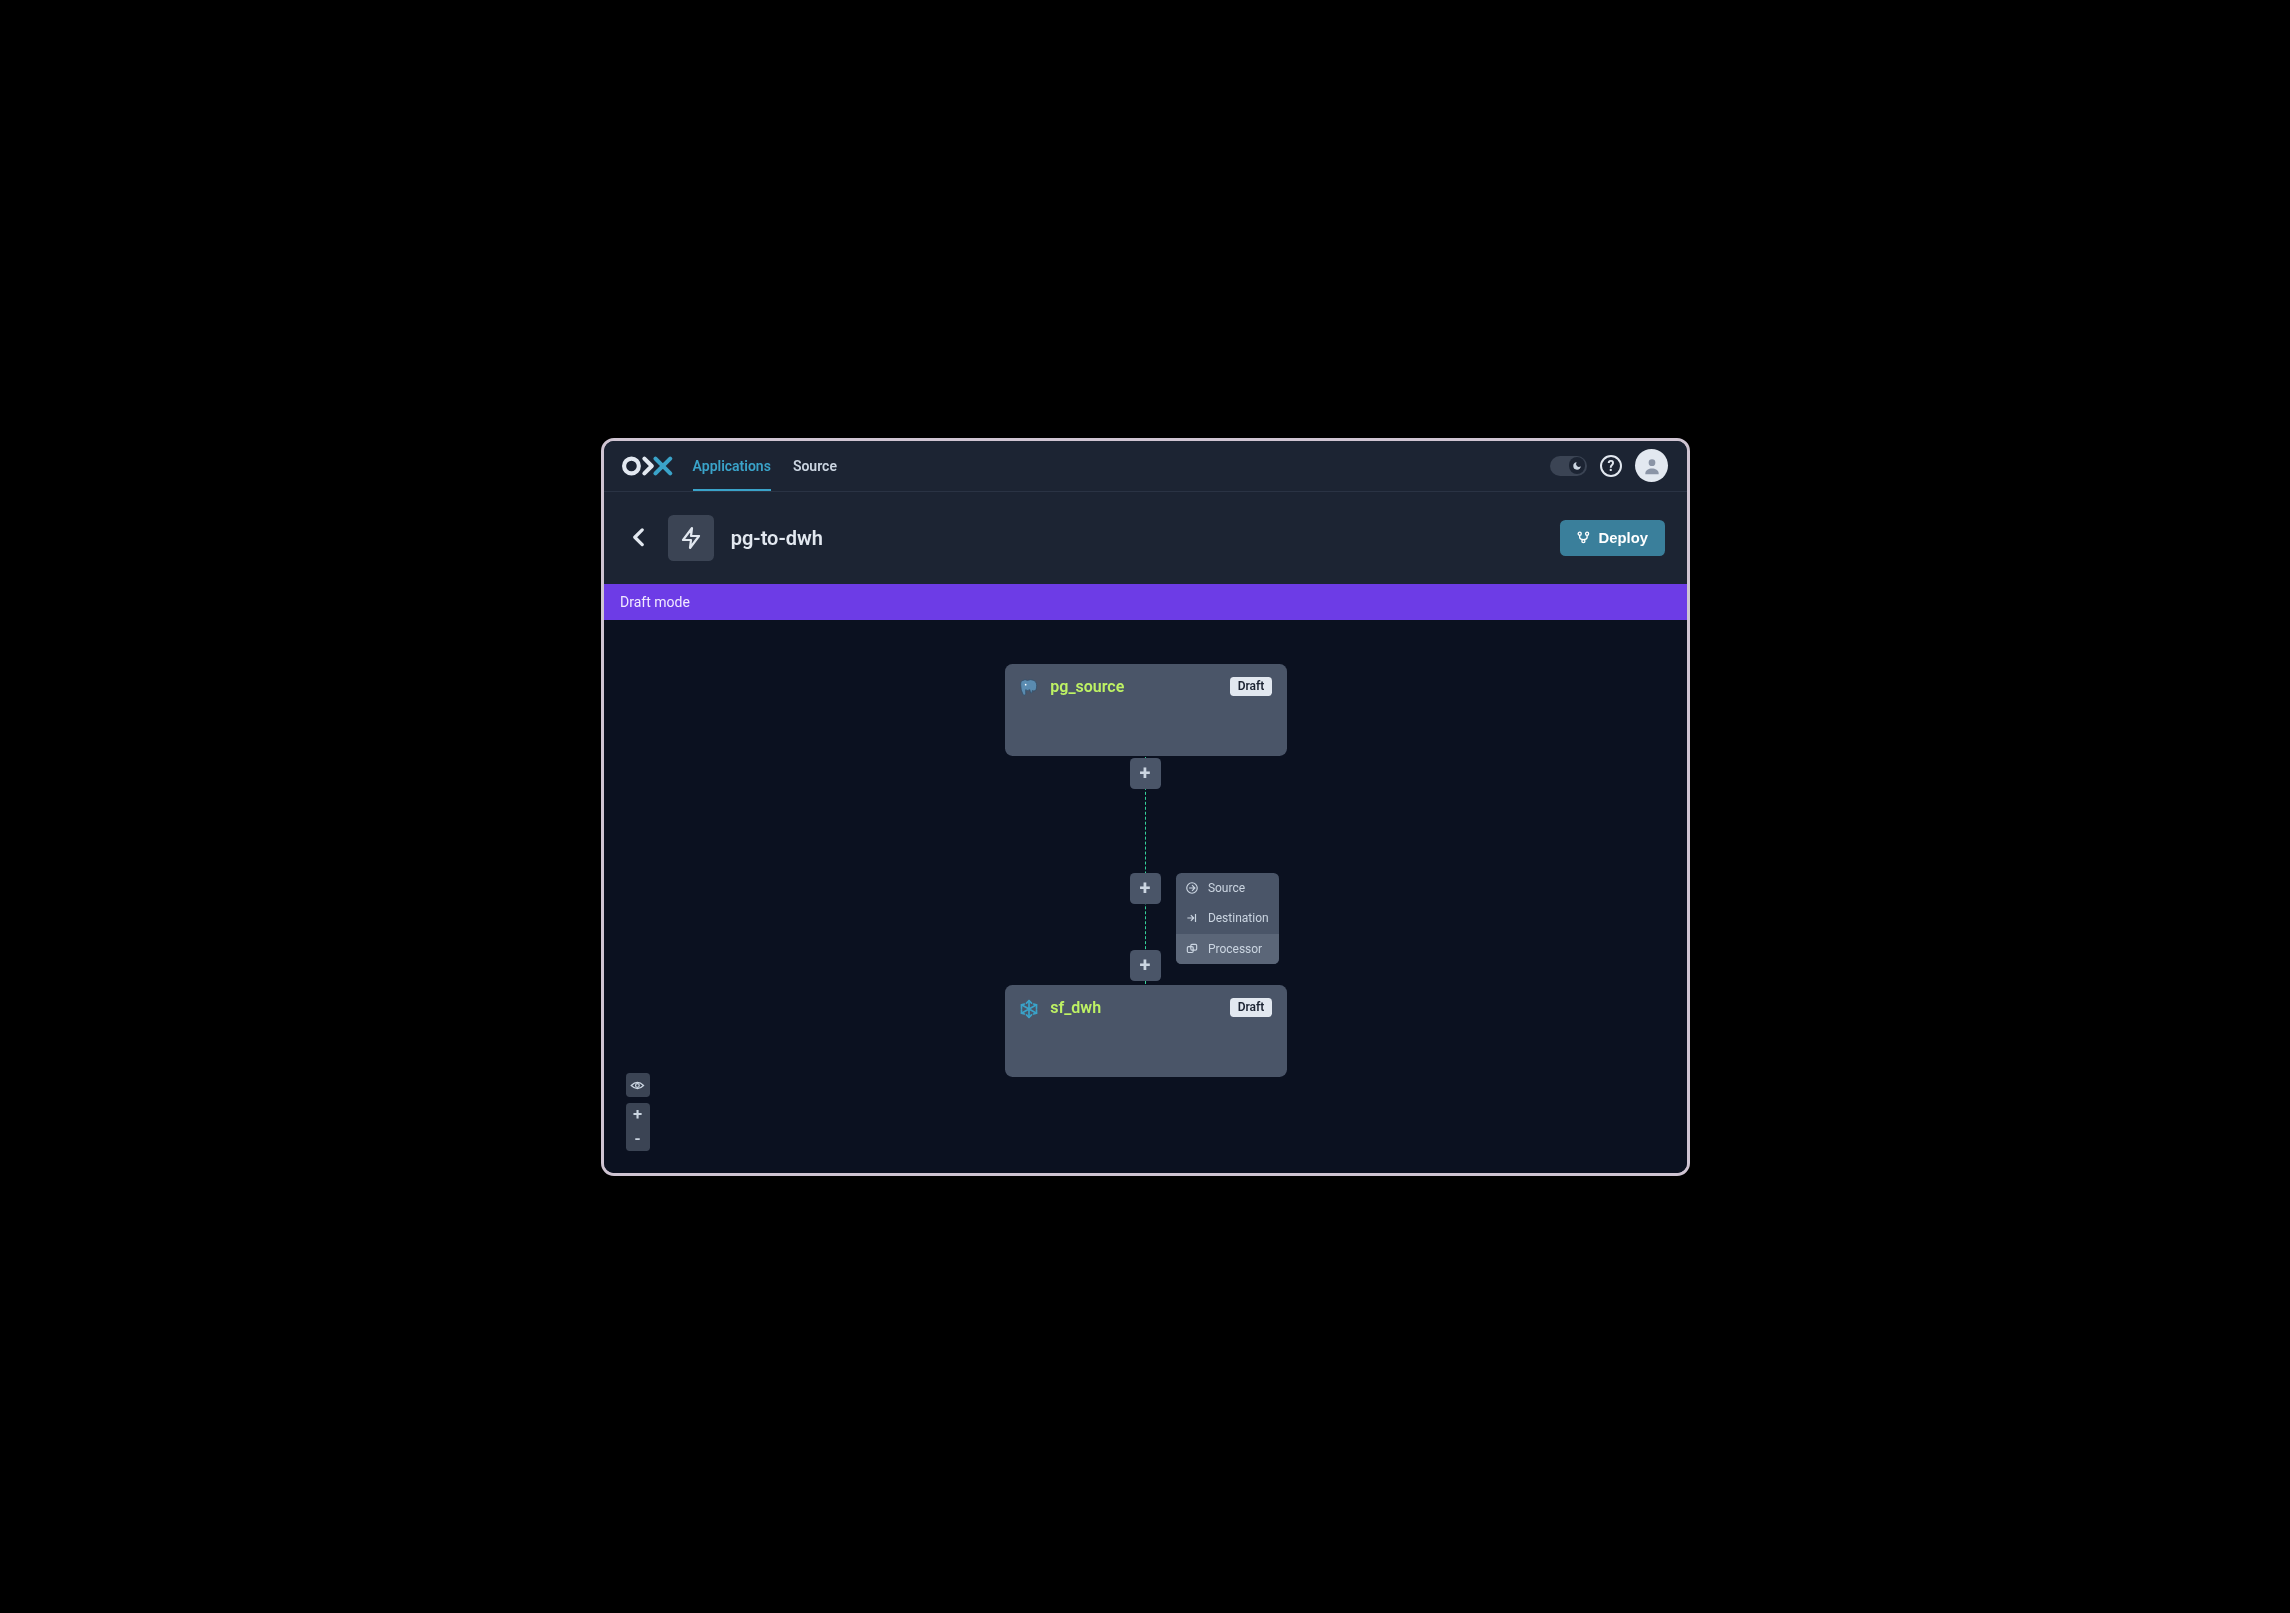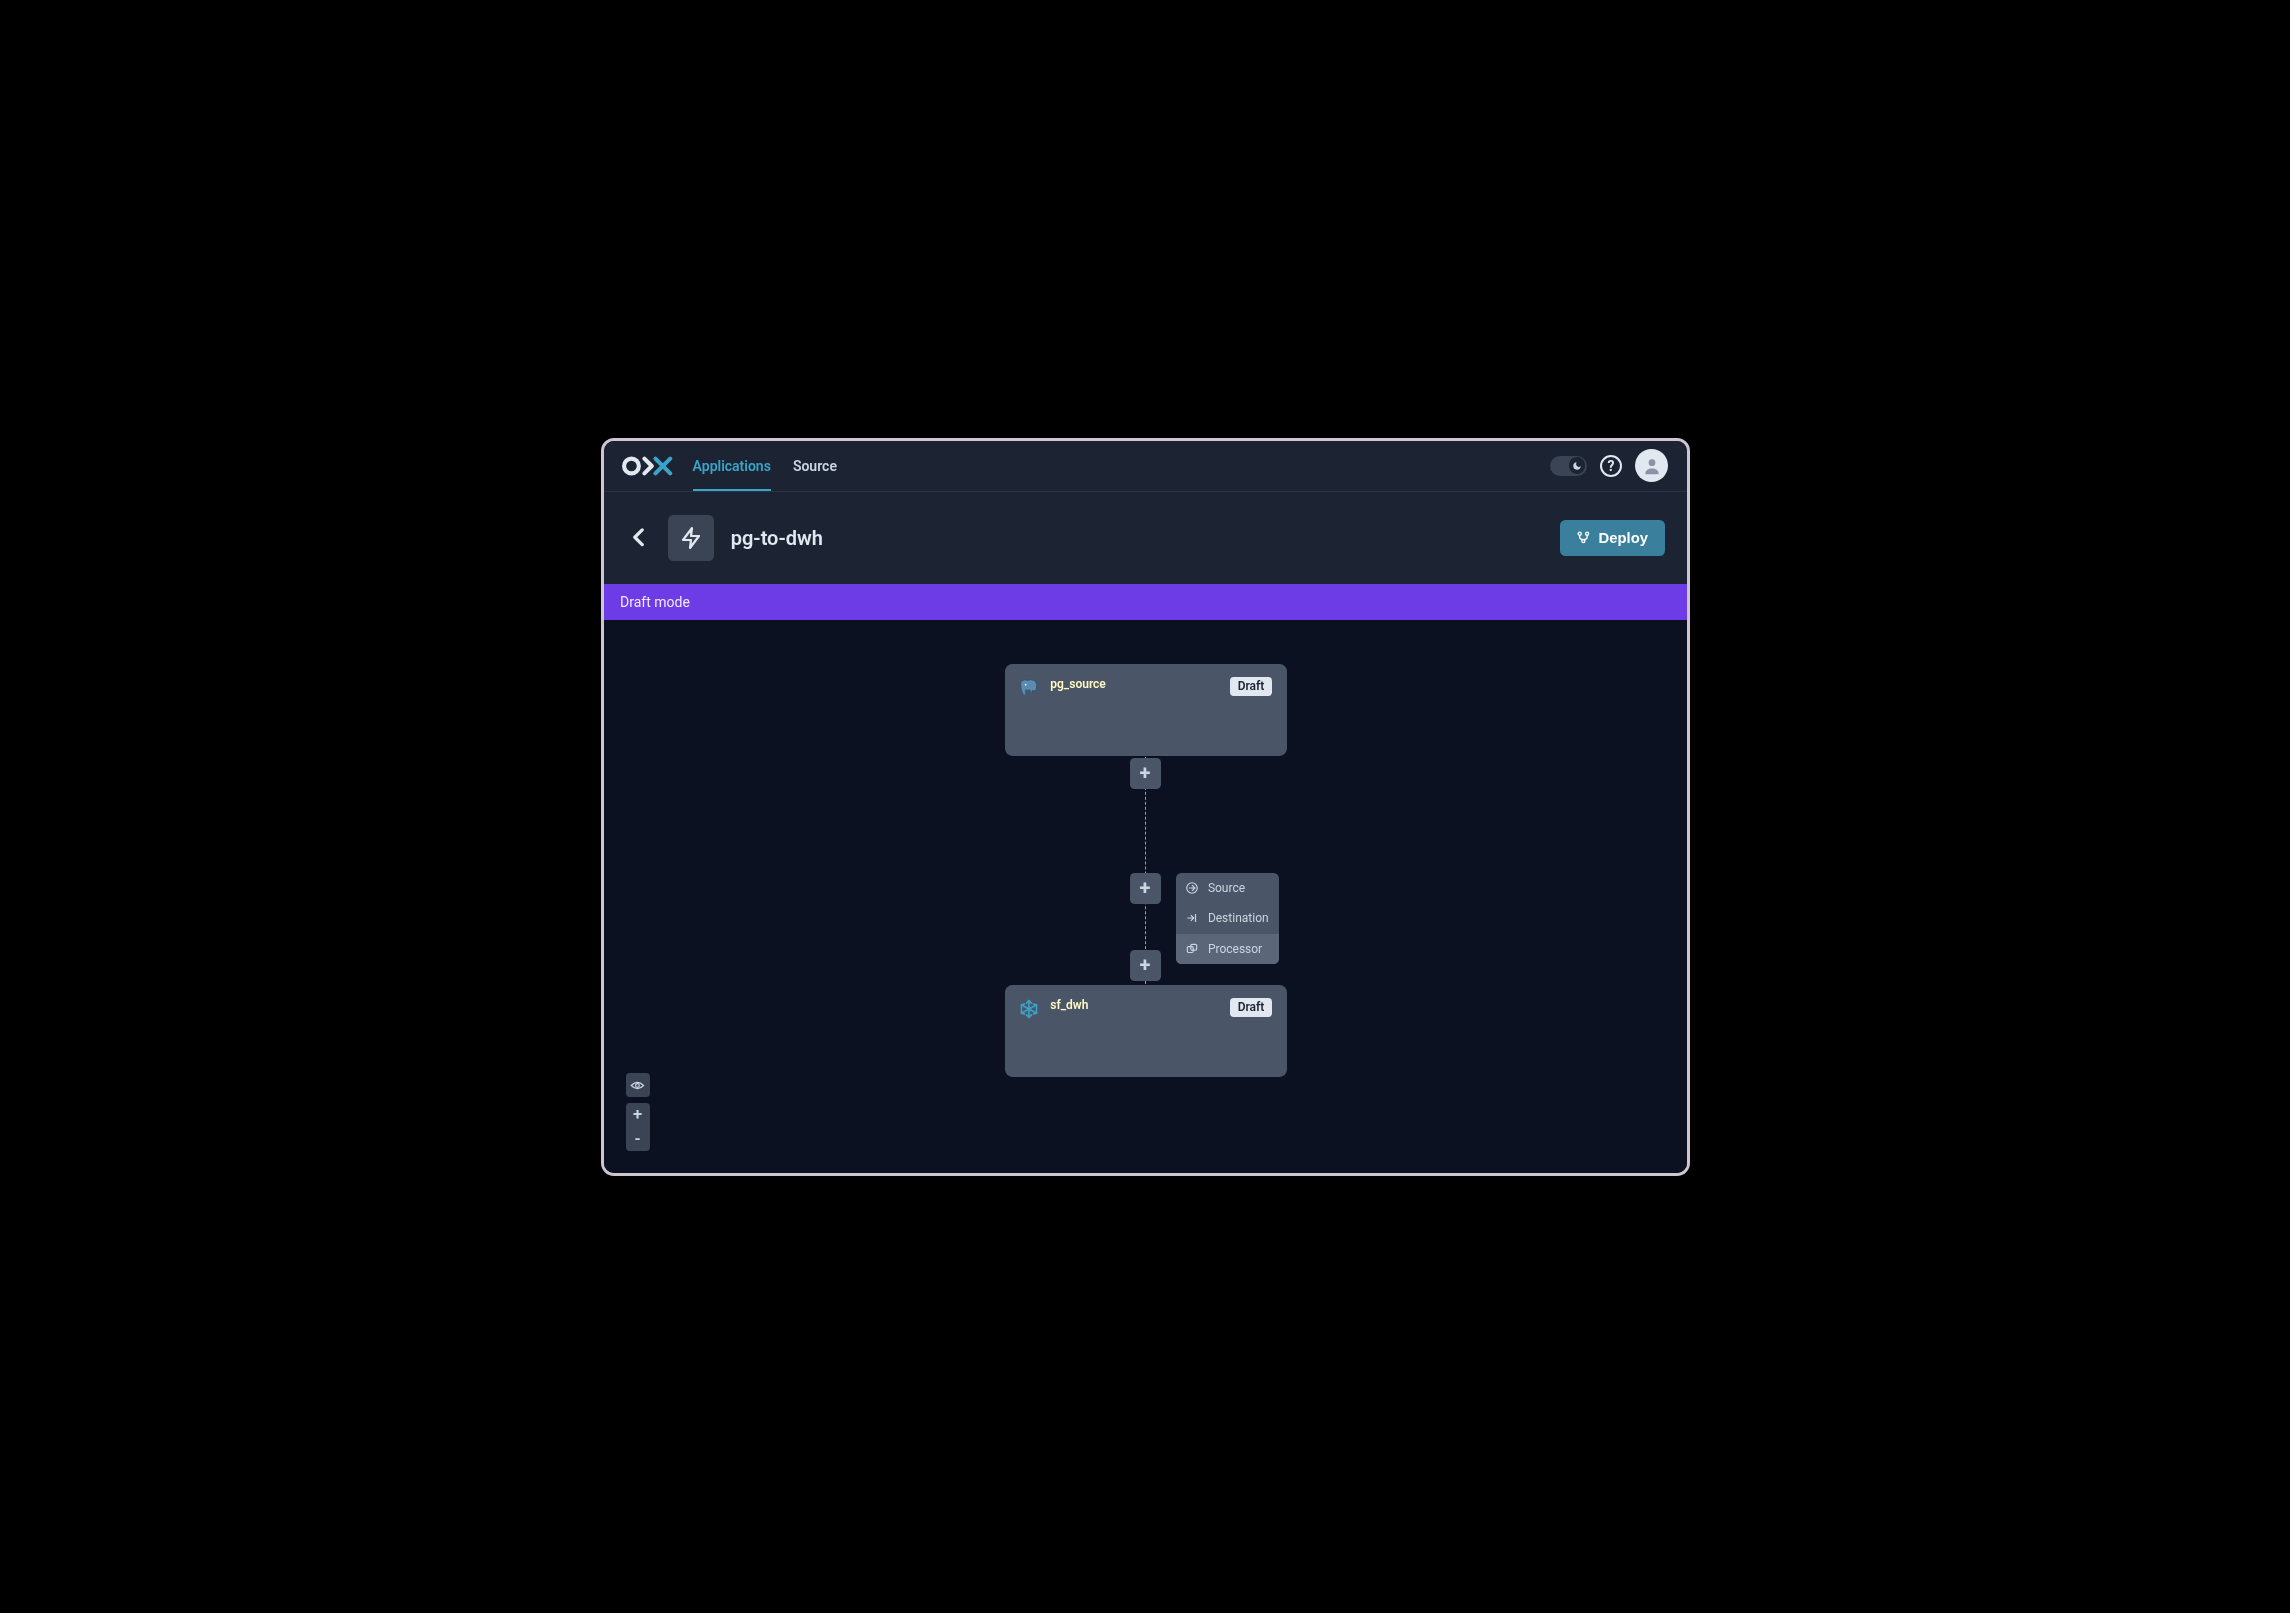--- a/index.html
+++ b/index.html
@@ -181,22 +181,22 @@
 }
 .node-icon {
   width: 20px;
   height: 20px;
   display: flex;
   align-items: center;
   justify-content: center;
   margin-top: 1.8px;
 }
 .node-title {
-  color: #fef9c3;
-  font-size: 12px;
+  color: #bef264;
+  font-size: 16px;
   font-weight: 600;
   flex: 1;
 }
 .node-badge {
   background: #e2e8f0;
   color: #1c2433;
   font-size: 12px;
   font-weight: 600;
   padding: 2.8px 7.4px;
   border-radius: 3.7px;

